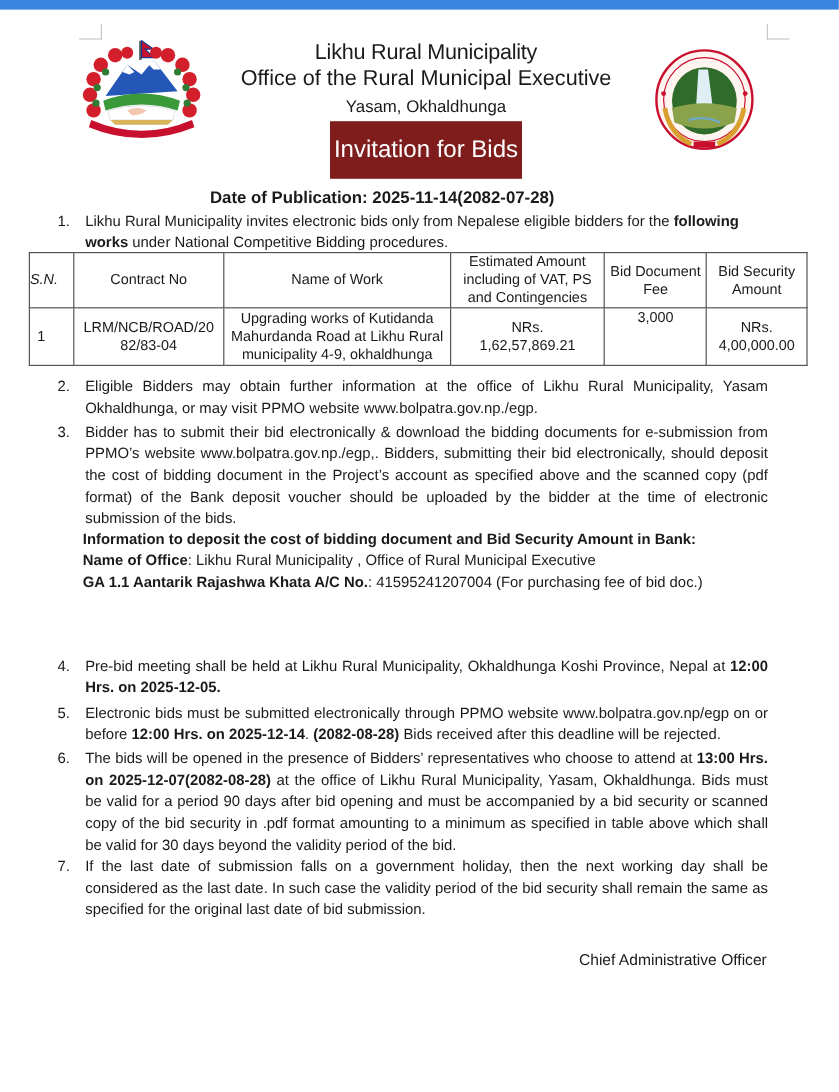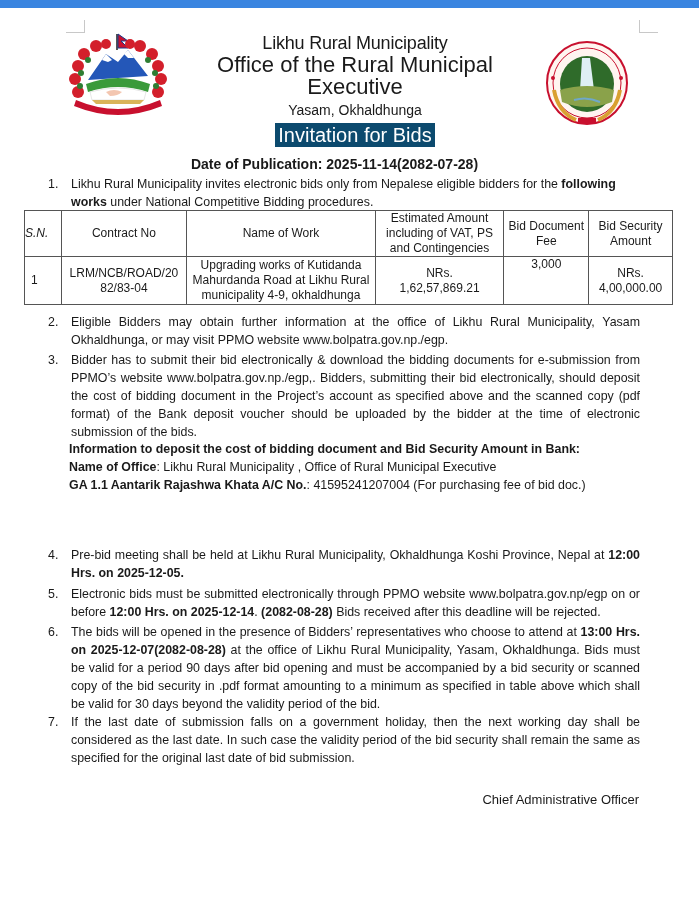--- a/index.html
+++ b/index.html
@@ -10,26 +10,26 @@
   .topbar { position: absolute; left: 0; top: 0; width: 699px; height: 8px; background: #3a85e0; }
   .corner { position: absolute; width: 18px; height: 12px; border-color: #c8c8c8; border-style: solid; }
   .corner.tl { left: 66px; top: 20px; border-width: 0 1px 1px 0; }
   .corner.tr { left: 639px; top: 20px; border-width: 0 0 1px 1px; }
 
   .emblem-left { position: absolute; left: 66px; top: 32px; width: 104px; height: 86px; }
   .emblem-right { position: absolute; left: 544px; top: 40px; width: 86px; height: 86px; }
 
   .header { position: absolute; left: 170px; width: 370px; top: 32px; text-align: center; }
   .h1 { font-size: 18px; line-height: 22px; font-weight: normal; letter-spacing: -0.2px; }
-  .h2 { font-size: 22px; line-height: 22px; }
+  .h2 { font-size: 18px; line-height: 22px; }
   .h3 { font-size: 14px; line-height: 21px; margin-top: 2px; }
   .h4 { font-size: 14px; line-height: 21px; }
-  .banner { display: inline-block; background: #0c4a6e; color: #fff; font-size: 20px; line-height: 22px; padding: 1px 3px; margin-top: 2px; }
+  .banner { display: inline-block; background: #7f1d1d; color: #fff; font-size: 20px; line-height: 22px; padding: 13px 3px; margin-top: 2px; }
 
-  .pubdate { position: absolute; left: 16px; width: 637px; top: 155px; text-align: center; font-size: 14px; font-weight: bold; line-height: 18px; }
+  .pubdate { position: absolute; left: 0; width: 637px; top: 155px; text-align: center; font-size: 14px; font-weight: bold; line-height: 18px; }
 
   .text { font-size: 12.4px; line-height: 18px; text-align: justify; }
   .item { position: absolute; left: 48px; width: 592px; }
   .item .num { position: absolute; left: 0; top: 0; width: 20px; }
   .item .body { margin-left: 23px; }
   b, .bold { font-weight: bold; }
 
   table.bids { position: absolute; left: 24px; top: 210px; width: 649px; border-collapse: collapse; font-size: 12px; line-height: 15px; }
   table.bids th, table.bids td { border: 1px solid #555; text-align: center; font-weight: normal; padding: 0 2px; }
   table.bids th { height: 44px; }

